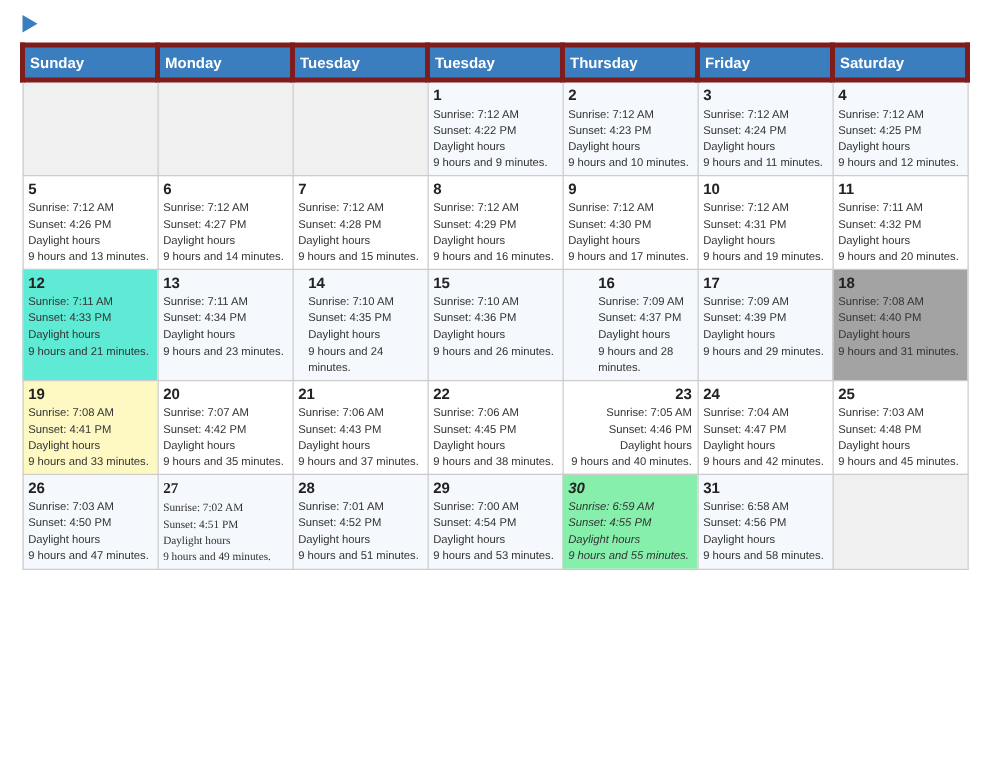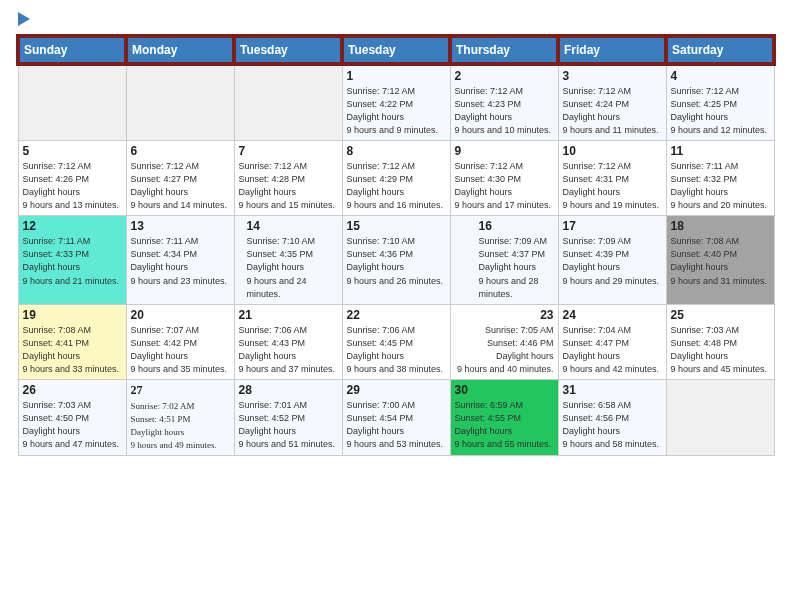--- a/index.html
+++ b/index.html
@@ -263,21 +263,21 @@
             <div class="day-info">Sunrise: 7:02 AM<br>Sunset: 4:51 PM<br>Daylight hours<br>9 hours and 49 minutes.</div>
           </td>
           <td style="background: rgb(245, 248, 252);">
             <span class="day-num">28</span>
             <div class="day-info">Sunrise: 7:01 AM<br>Sunset: 4:52 PM<br>Daylight hours<br>9 hours and 51 minutes.</div>
           </td>
           <td style="background: rgb(245, 248, 252); margin-top: 12px;">
             <span class="day-num">29</span>
             <div class="day-info">Sunrise: 7:00 AM<br>Sunset: 4:54 PM<br>Daylight hours<br>9 hours and 53 minutes.</div>
           </td>
-          <td style="background: #22c55e;">
+          <td style="background: #86efac; font-style: italic;">
             <span class="day-num">30</span>
             <div class="day-info">Sunrise: 6:59 AM<br>Sunset: 4:55 PM<br>Daylight hours<br>9 hours and 55 minutes.</div>
           </td>
           <td style="background: rgb(245, 248, 252);">
             <span class="day-num">31</span>
             <div class="day-info">Sunrise: 6:58 AM<br>Sunset: 4:56 PM<br>Daylight hours<br>9 hours and 58 minutes.</div>
           </td>
           <td class="empty-cell" style="background: rgb(240, 240, 240);"></td>
         </tr>
       </tbody>

